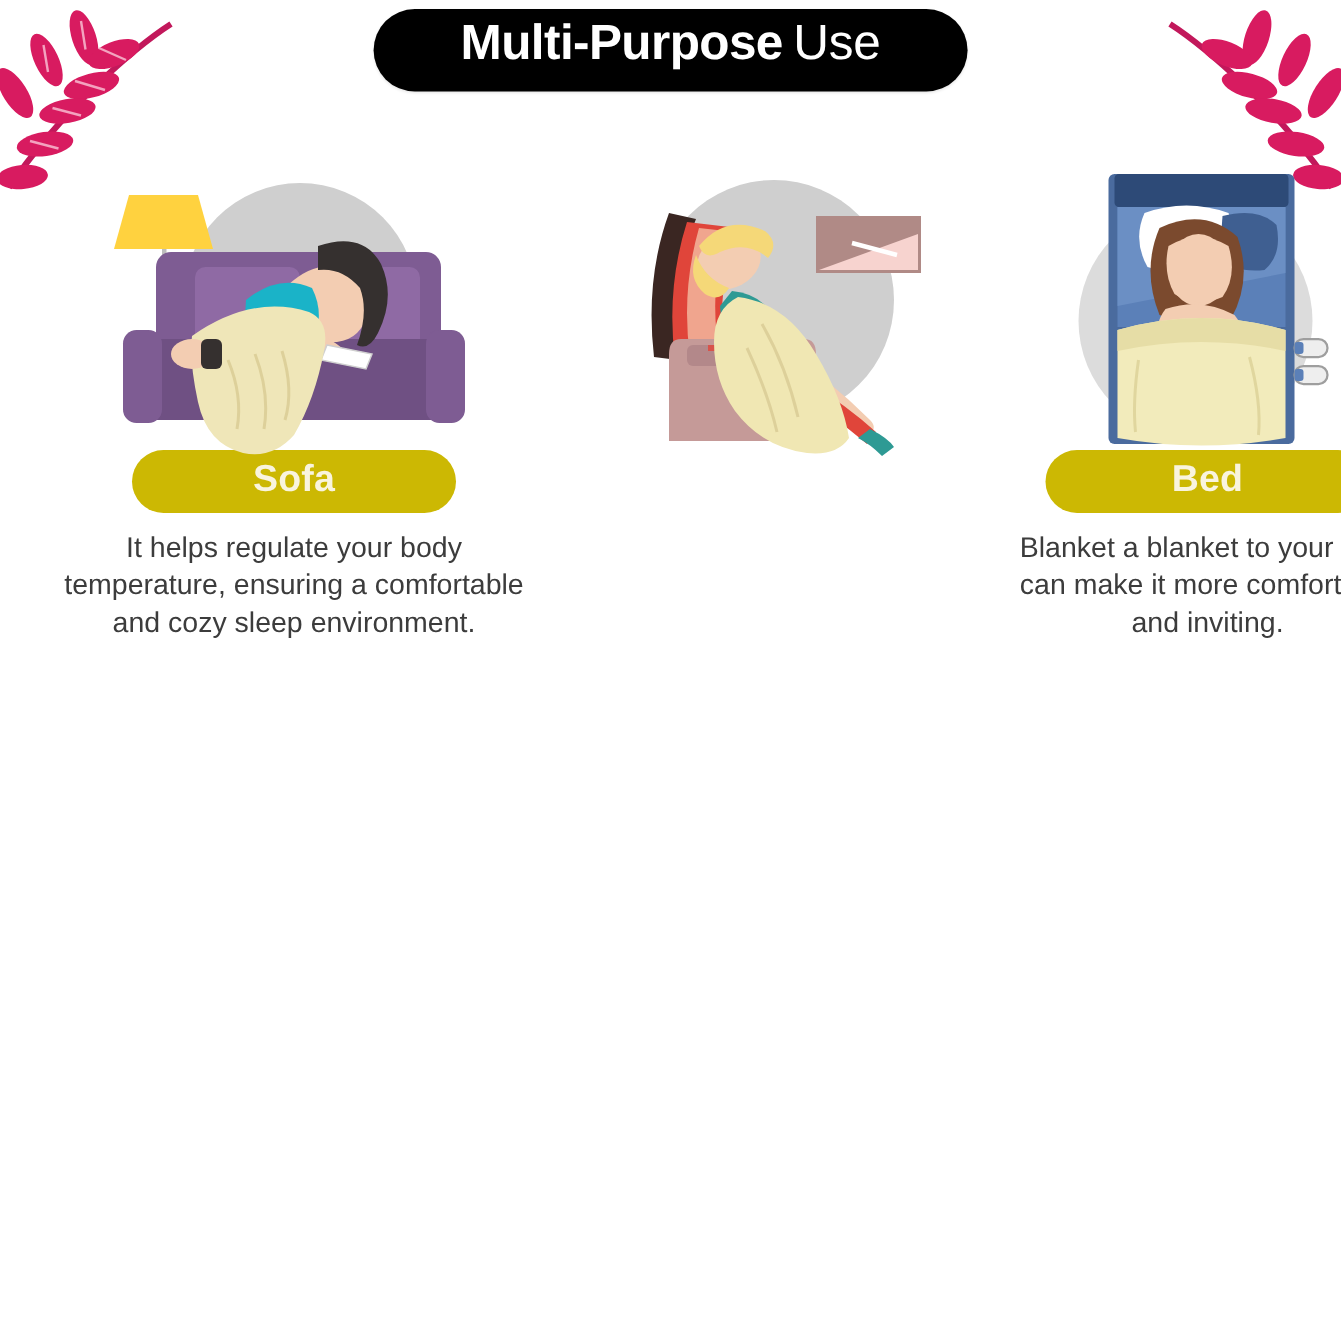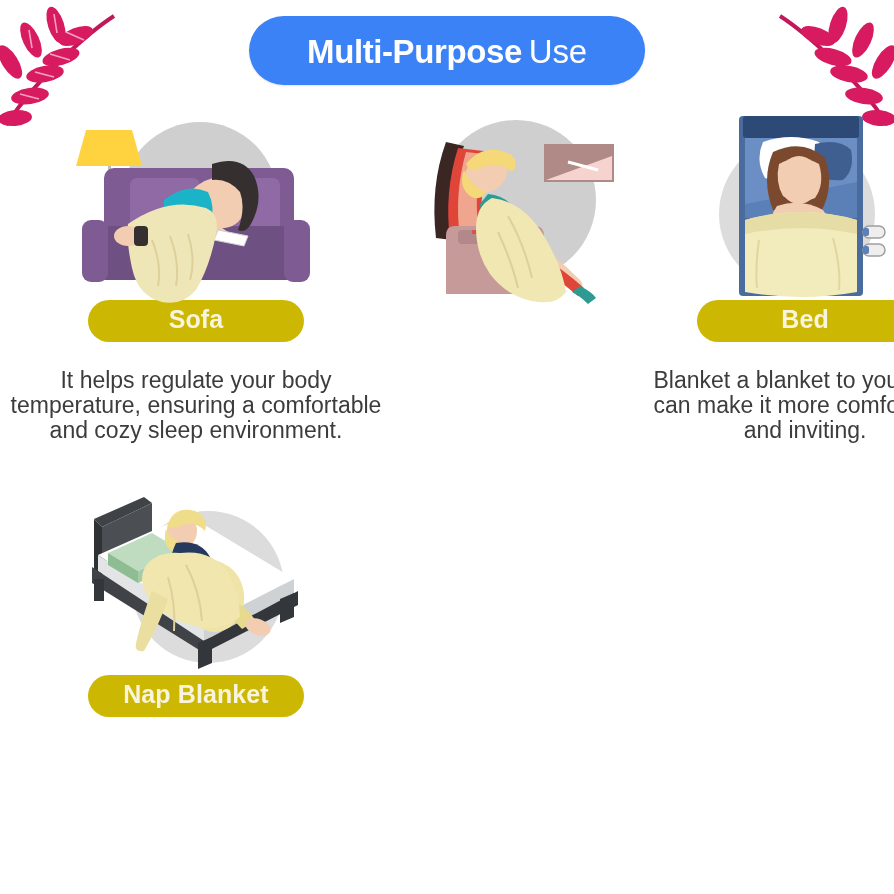--- a/index.html
+++ b/index.html
@@ -13,40 +13,40 @@
   #page{position:relative;width:894px;height:894px;}
 
   
   .laurel{position:absolute;top:0;width:120px;height:130px;}
   .laurel.left{left:-2px;}
   .laurel.right{right:-2px;}
 
   
   .title-banner{
     position:absolute;left:50%;transform:translateX(-50%);
-    top:16px;
-    background:#3b82f6;
+    top:6px;
+    background:#000000;
     border-radius:40px;
-    padding:17px 58px 14px;
+    padding:3px 58px 14px;
     white-space:nowrap;
     box-shadow:0 1px 2px rgba(0,0,0,.10);
   }
   .title-strong{
     color:#ffffff;font-size:33px;font-weight:bold;letter-spacing:-.4px;
   }
   .title-light{
     color:#ffffff;font-size:33px;font-weight:normal;letter-spacing:-.2px;
     margin-left:7px;
   }
 
   
   .grid{
     position:absolute;top:108px;left:0;width:894px;
-    display:grid;grid-template-columns:1fr 1fr 1fr;
-    row-gap:40px;
+    display:grid;grid-template-columns:1fr 1fr 1fr 1fr;
+    row-gap:55px;
   }
   .card{
     display:flex;flex-direction:column;align-items:center;
   }
   .scene{
     width:248px;height:196px;position:relative;
     display:block;
   }
   .scene svg{display:block;width:100%;height:100%;}
 
@@ -60,25 +60,25 @@
     box-sizing:border-box;
   }
   .label-pill span{
     color:#f9f4de;
     font-size:25px;
     font-weight:bold;
     letter-spacing:.1px;
   }
 
   .desc{
-    margin-top:26px;
+    margin-top:11px;
     width:392px;
     text-align:center;
     color:#3c3c3c;
-    font-size:23px;
+    font-size:19px;
     line-height:25px;
     white-space:pre-line;
   }
   .card.right .desc{width:330px;}
   .card.bed .desc{width:330px;}
   .card.nap .desc{width:400px;}
 </style>
 </head>
 <body>
 

